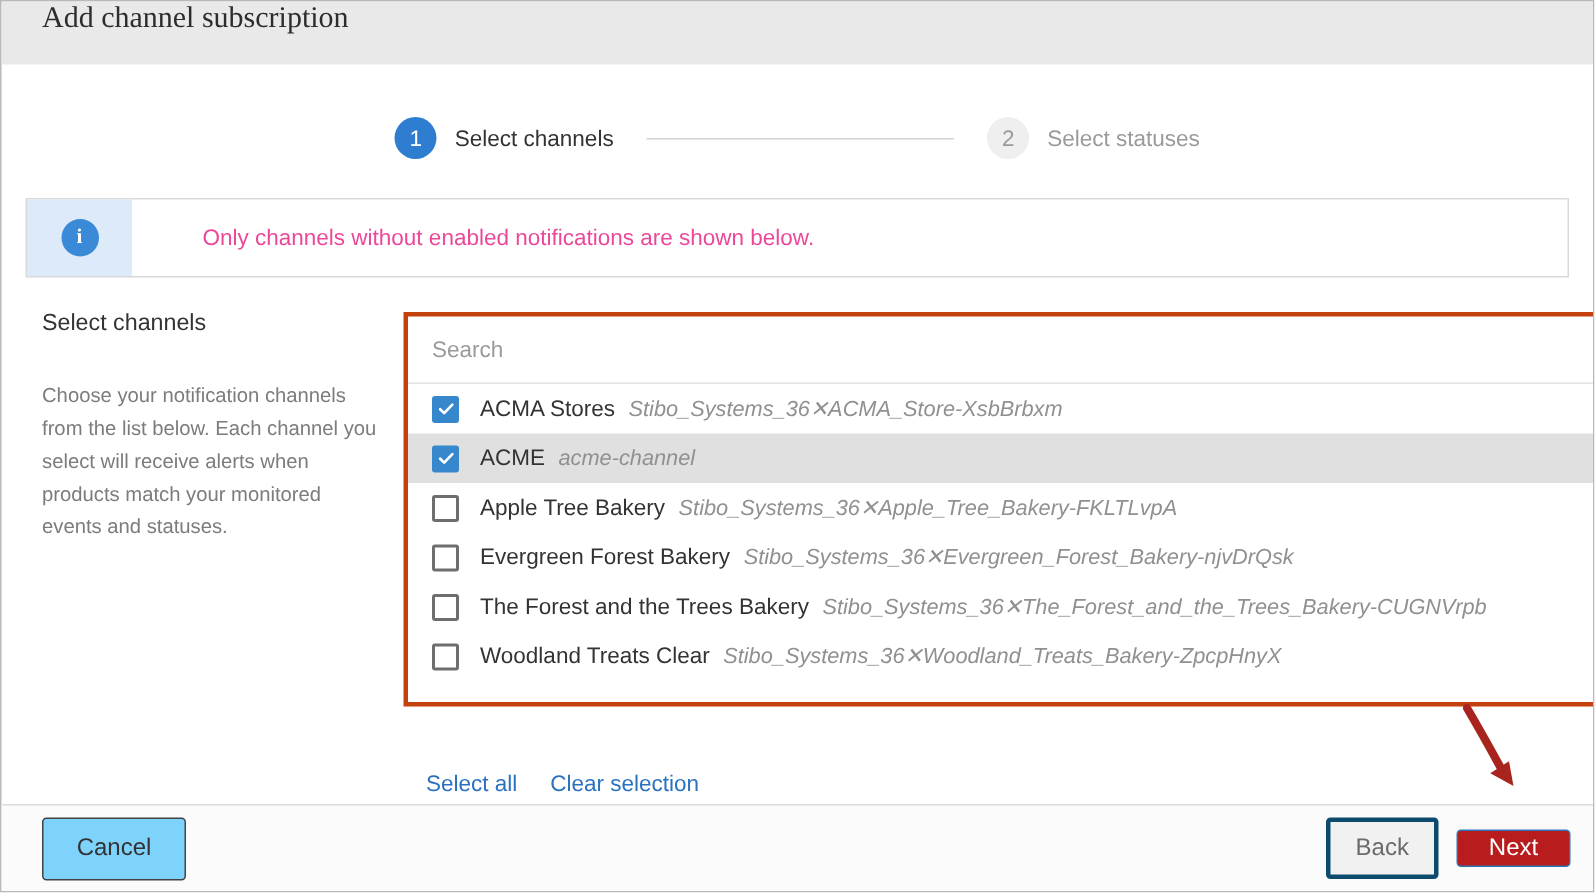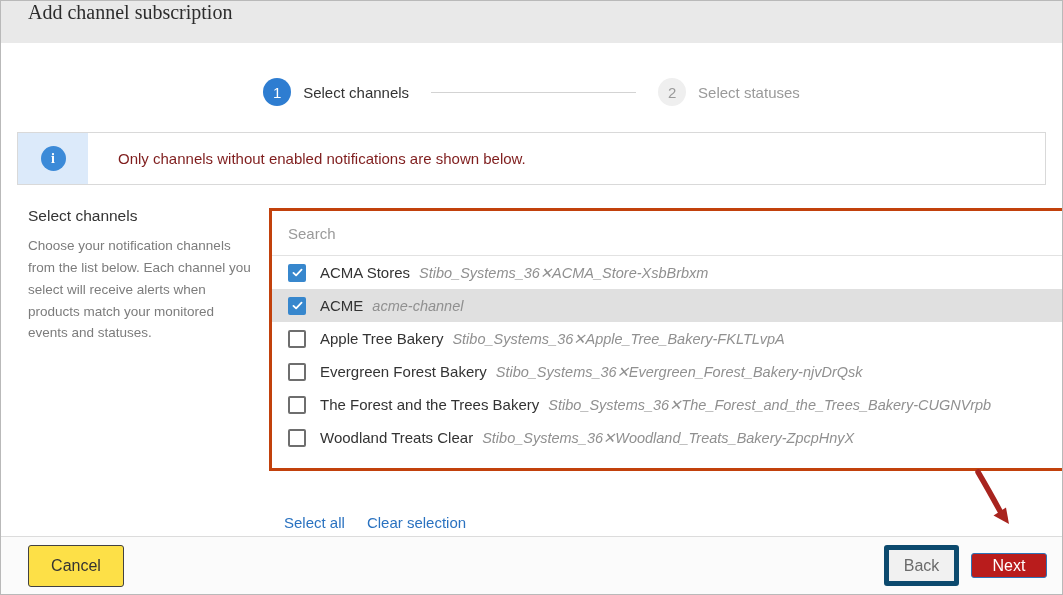--- a/index.html
+++ b/index.html
@@ -43,26 +43,26 @@
     border:1px solid #d9d9d9; background:#fff; display:flex; align-items:stretch;
   }
   .info-icon-block {
     width:70px; background:#dceafa; display:flex; align-items:center; justify-content:center;
   }
   .info-circle {
     width:25px; height:25px; border-radius:50%; background:#3b8ad8; color:#fff;
     display:flex; align-items:center; justify-content:center;
     font-size:14px; font-weight:bold; font-family:"Liberation Serif", serif;
   }
-  .info-text { align-self:center; margin-left:30px; font-size:15px; color:#7f1d1d; }
+  .info-text { align-self:center; margin-left:47px; font-size:15px; color:#ec4899; }
 
   
   .sidebar { position:absolute; left:27px; top:206px; width:228px; }
   .sidebar-heading { font-size:15.5px; color:#333; }
-  .sidebar-desc { margin-top:10px; font-size:13.5px; line-height:1.62; color:#7c7c7c; }
+  .sidebar-desc { margin-top:28px; font-size:13.5px; line-height:1.62; color:#7c7c7c; }
 
   
   .list-panel {
     position:absolute; left:268px; top:207px; width:884px; height:263px;
     border:3px solid #c2410c; background:#fff;
   }
   .search-row {
     height:45px; border-bottom:1px solid #e2e2e2;
     display:flex; align-items:center; padding:0 16px;
   }
@@ -91,23 +91,23 @@
   .links-row { position:absolute; left:283px; top:485px; display:flex; gap:22px; }
   .link { font-size:15px; color:#2a72c0; text-decoration:none; cursor:pointer;margin-top:28px; }
 
   
   .dlg-footer {
     position:absolute; left:0; right:0; bottom:0; height:58px;
     border-top:1px solid #dcdcdc; background:#fbfbfb;
     display:flex; align-items:center; padding:0 15px 0 27px;
   }
   .btn { font-family:"Liberation Sans", sans-serif; font-size:16px; border-radius:3px; cursor:pointer; }
-  .btn-cancel { width:96px; height:42px; background:#fde047; border:1px solid #424242; color:#333; }
+  .btn-cancel { width:96px; height:42px; background:#7dd3fc; border:1px solid #424242; color:#333; }
   .footer-spacer { flex:1; }
-  .btn-back { width:75px; height:41px; background:#f1f1f1; border:5px solid #0c4a6e; color:#6b6b6b; margin-right:12px; }
+  .btn-back { width:75px; height:41px; background:#f1f1f1; border:3px solid #0c4a6e; color:#6b6b6b; margin-right:12px; }
   .btn-next { width:76px; height:25px; background:#b91c1c; border:1px solid #2e73b8; color:#fff; }
 
   
   .arrow-annotation { position:absolute; left:963px; top:462px; pointer-events:none; }
 </style>
 </head>
 <body>
 
 <div class="dialog">
 

